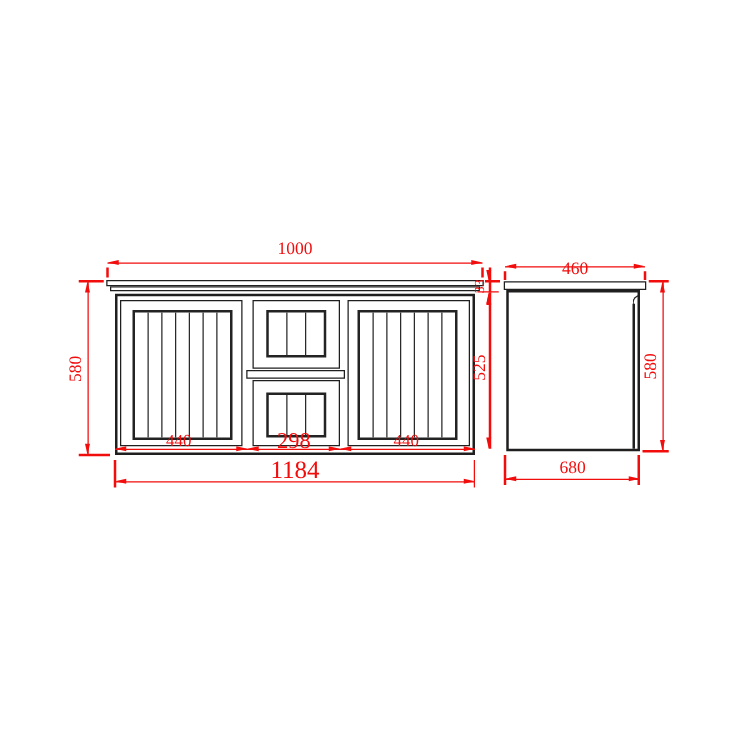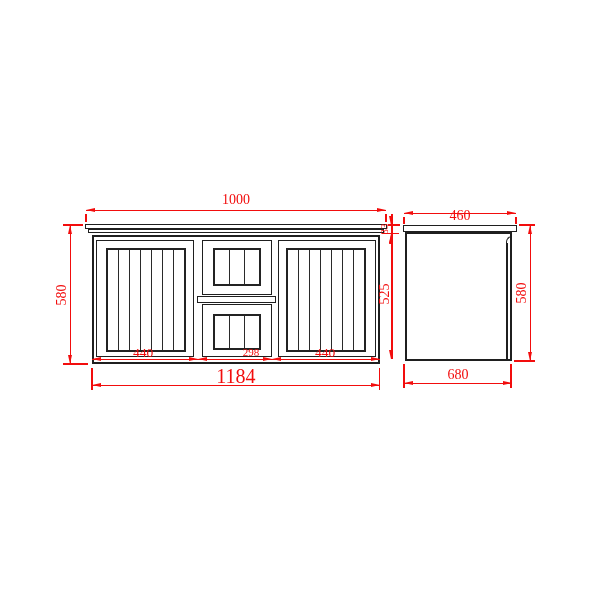--- a/index.html
+++ b/index.html
@@ -109,21 +109,21 @@
     <div class="vtext" style="left:367px;top:282px;width:36px;height:24px;">525</div>
 
     <div class="rl" style="left:92px;top:359px;width:288px;height:1.3px;"></div>
     <div class="arw aL" style="left:92px;top:357.3px;"></div>
     <div class="arw aR" style="left:189px;top:357.3px;"></div>
     <div class="arw aL" style="left:198px;top:357.3px;"></div>
     <div class="arw aR" style="left:263px;top:357.3px;"></div>
     <div class="arw aL" style="left:272px;top:357.3px;"></div>
     <div class="arw aR" style="left:371px;top:357.3px;"></div>
     <div class="rt" style="left:118px;top:345px;width:50px;font-size:13.5px;">440</div>
-    <div class="rt" style="left:227px;top:345px;width:48px;font-size:11px;">298</div>
+    <div class="rt" style="left:211px;top:345px;width:48px;font-size:18px;">298</div>
     <div class="rt" style="left:300px;top:345px;width:50px;font-size:13.5px;">440</div>
 
     <div class="rl" style="left:91.4px;top:368px;width:1.3px;height:22px;"></div>
     <div class="rl" style="left:378.7px;top:368px;width:1.3px;height:22px;"></div>
     <div class="rl" style="left:92px;top:385px;width:288px;height:1.3px;"></div>
     <div class="arw aL" style="left:92px;top:383.3px;"></div>
     <div class="arw aR" style="left:371px;top:383.3px;"></div>
     <div class="rt" style="left:204px;top:369px;width:64px;font-size:20px;">1184</div>
   </div>
 

